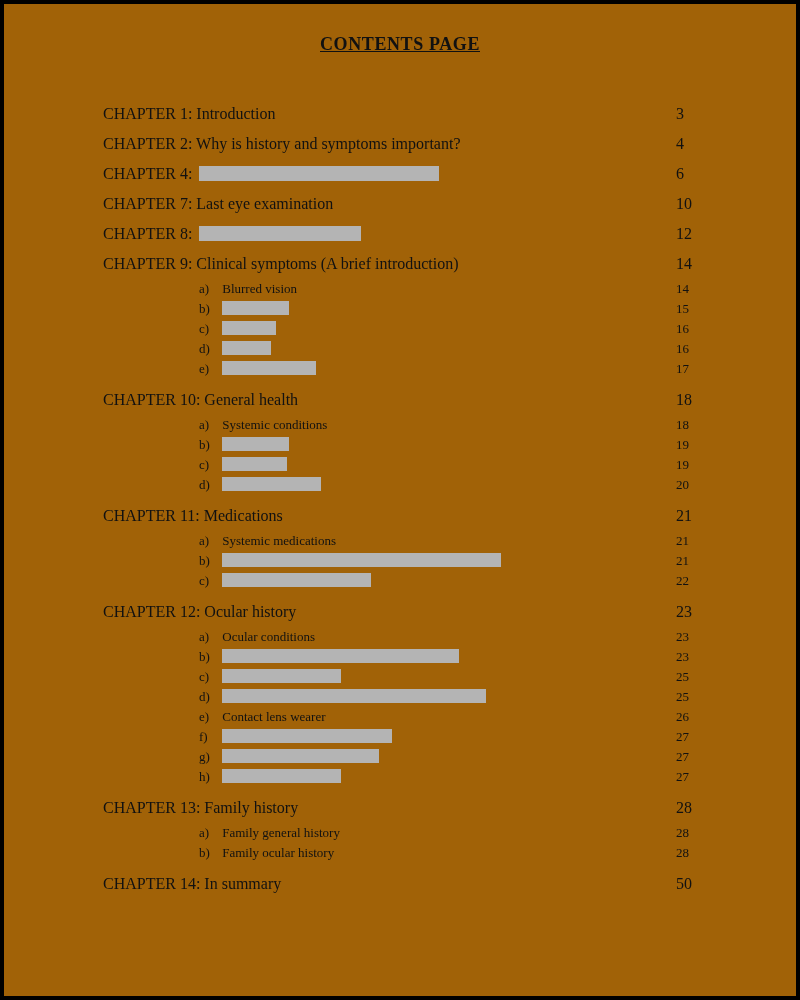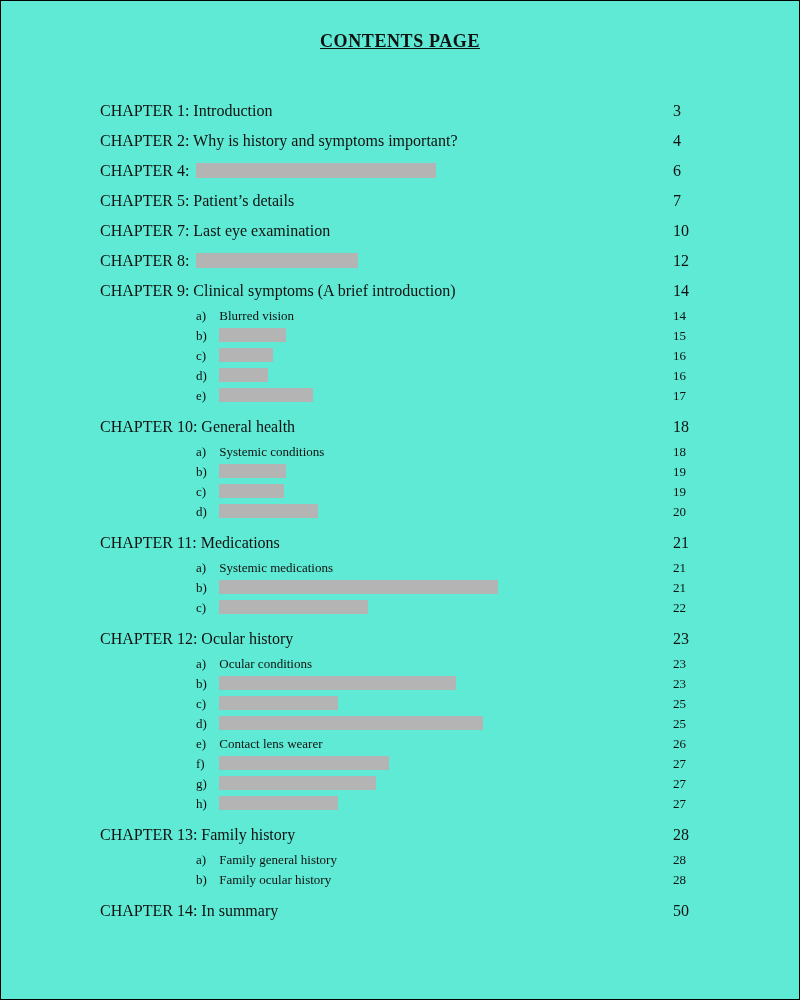--- a/index.html
+++ b/index.html
@@ -8,22 +8,22 @@
     width: 800px;
     height: 1000px;
     background: #ffffff;
     font-family: "Liberation Serif", "DejaVu Serif", serif;
     color: #111111;
   }
   .page {
     position: relative;
     width: 800px;
     height: 1000px;
-    background: #5eead4;
-    border: 1px solid #000000;
+    background: #a16207;
+    border: 4px solid #000000;
     overflow: hidden;
   }
   .doc-title {
     margin-top: 30px;
     text-align: center;
     font-size: 18px;
     font-weight: bold;
     text-decoration: underline;
     letter-spacing: 0.6px;
   }
@@ -64,25 +64,20 @@
       <span class="pg">4</span>
     </div>
 
 
     <div class="row chapter">
       <span class="lbl">CHAPTER 4:</span>
       <span class="redact" style="width: 240px; background: rgb(180, 180, 180);"></span>
       <span class="pg">6</span>
     </div>
 
-    <div class="row chapter">
-      <span class="lbl">CHAPTER 5:</span>
-      <span class="ttl">Patient’s details</span>
-      <span class="pg">7</span>
-    </div>
 
 
     <div class="row chapter">
       <span class="lbl">CHAPTER 7:</span>
       <span class="ttl">Last eye examination</span>
       <span class="pg">10</span>
     </div>
 
     <div class="row chapter">
       <span class="lbl">CHAPTER 8:</span>

